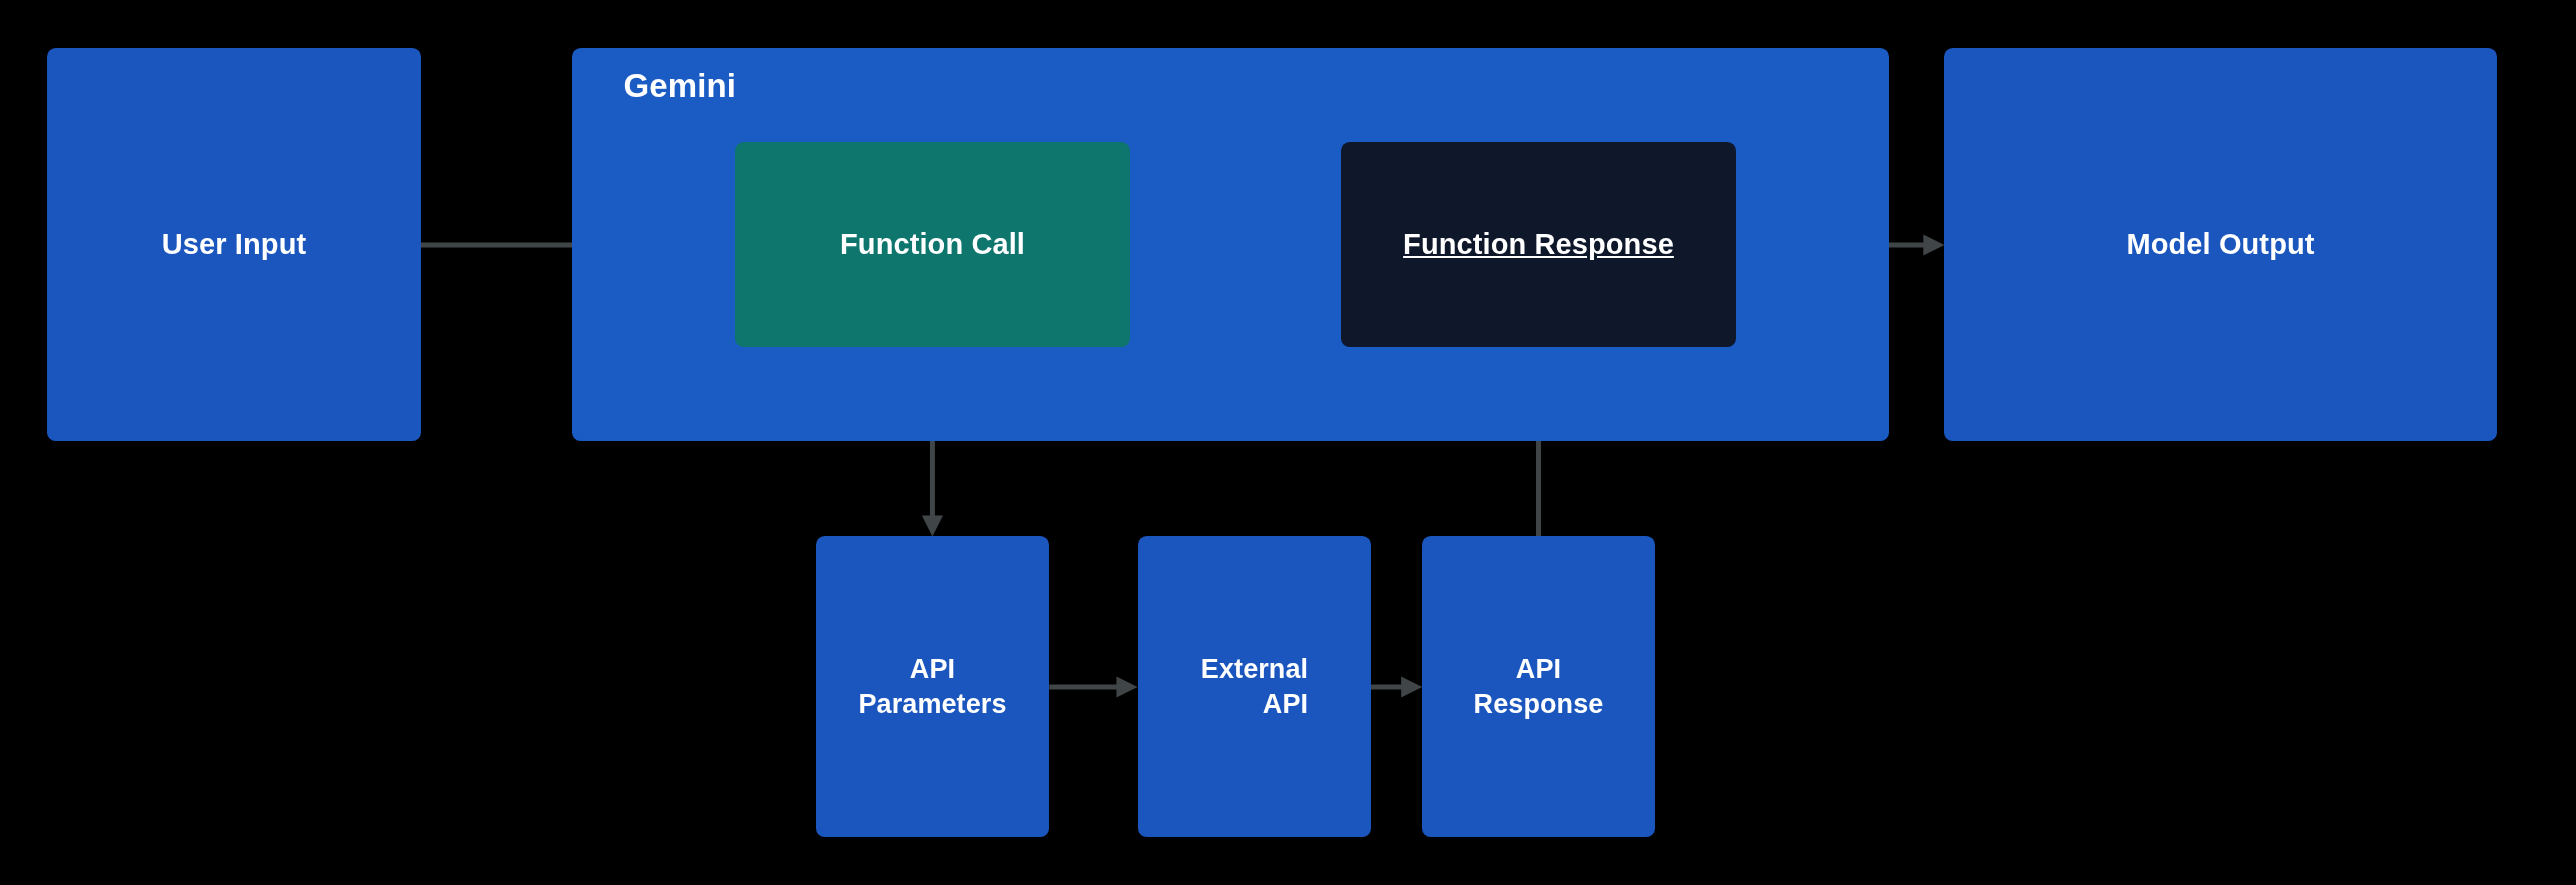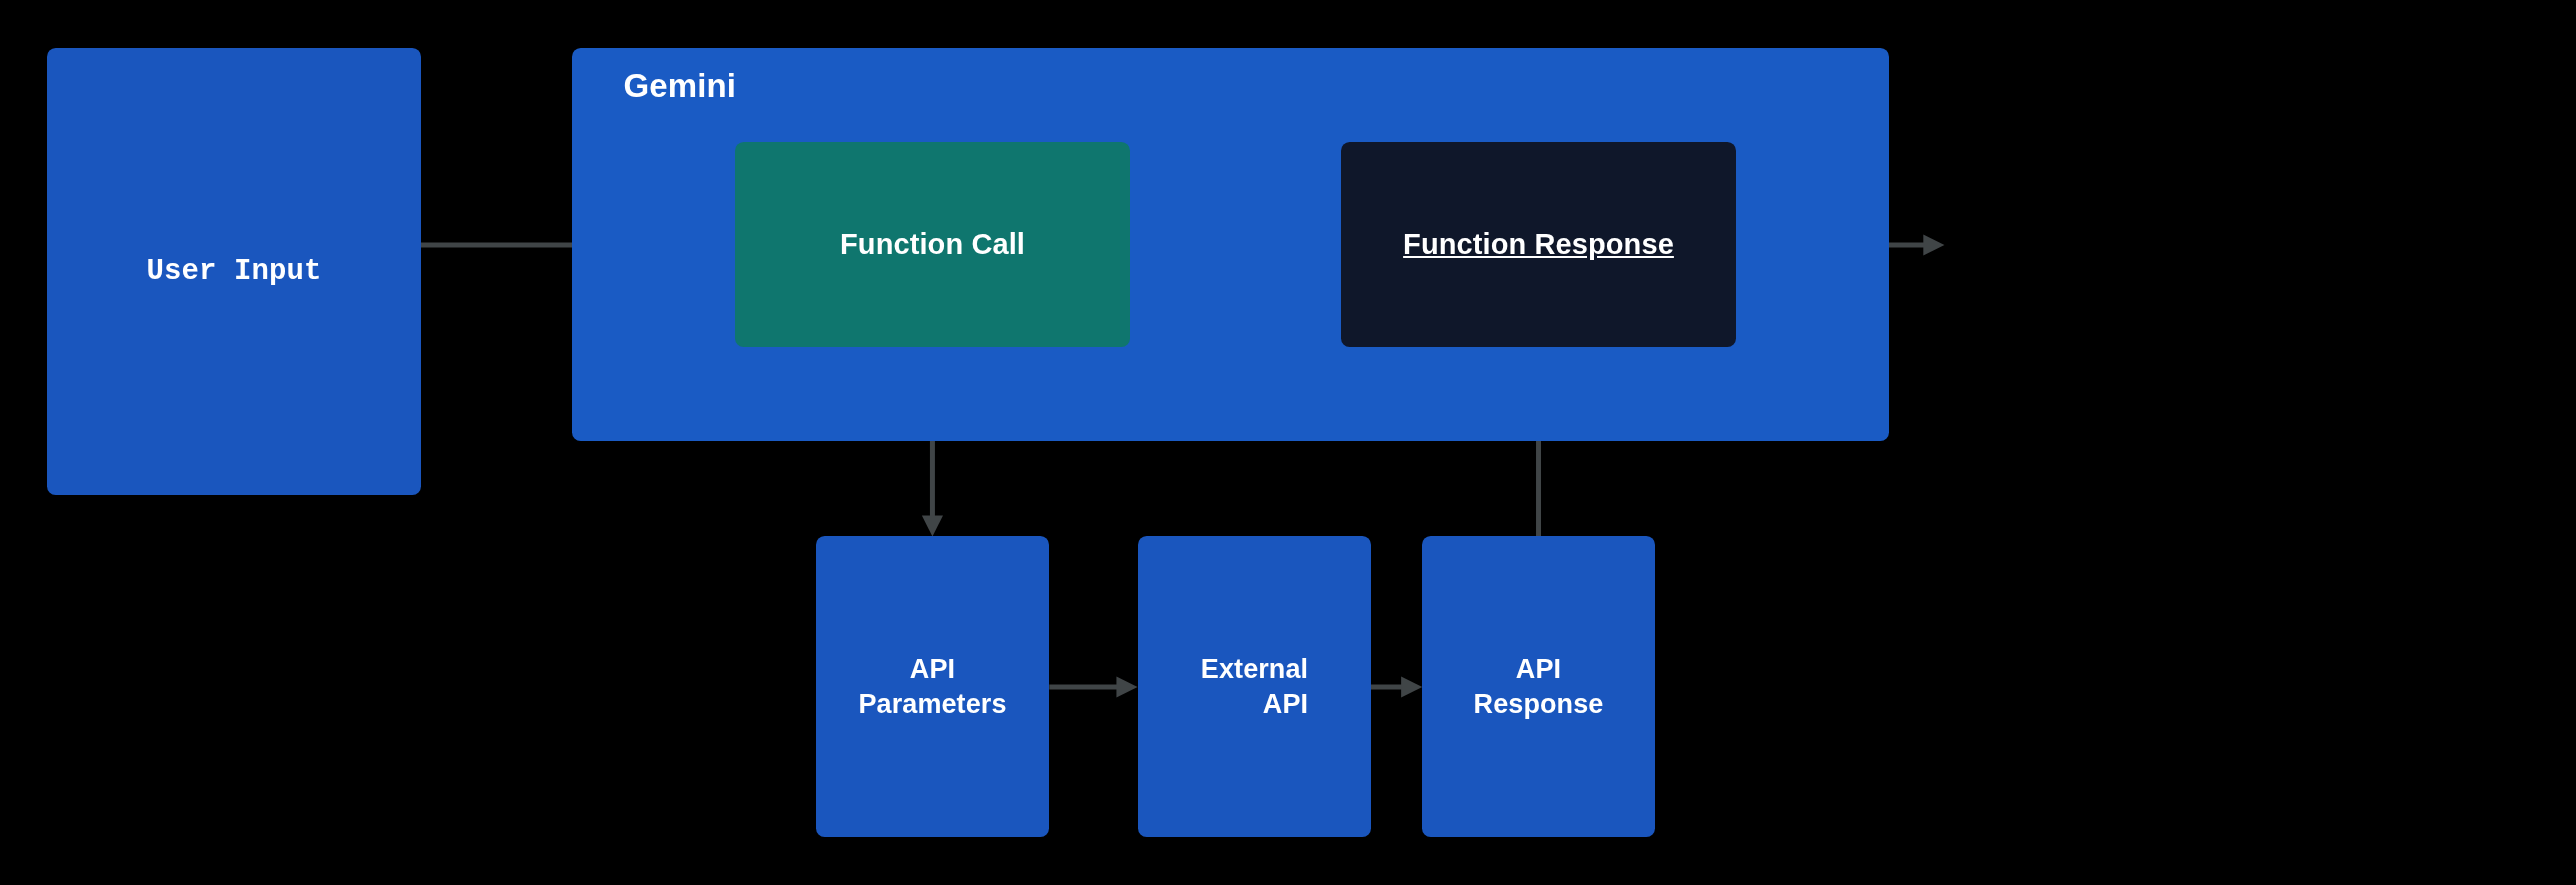--- a/index.html
+++ b/index.html
@@ -45,24 +45,23 @@
     line-height: 1.28;
     letter-spacing: 0.1px;
     white-space: pre-line;
   }
 
   
   .node-user-input {
     left: 47px;
     top: 48px;
     width: 374px;
-    height: 447px;
-    background: #1A56BE;
-    font-size: 29px;
-    font-family: Liberation Mono, monospace;
+    height: 393px;
+    background: #1A56BE;
+    font-size: 29px;
   }
 
   .node-model-output {
     left: 1944px;
     top: 48px;
     width: 553px;
     height: 393px;
     background: #1A56BE;
     font-size: 29px;
   }
@@ -190,20 +189,21 @@
   <div class="group-gemini">
     <div class="group-gemini-label">Gemini</div>
   </div>
 
   <div class="node node-user-input">User Input</div>
 
   <div class="node node-function-call">Function Call</div>
 
   <div class="node node-function-response">Function Response</div>
 
+  <div class="node node-model-output">Model Output</div>
 
   <div class="node node-api-parameters">API
 Parameters</div>
 
   <div class="node node-external-api">External
 API</div>
 
   <div class="node node-api-response">API
 Response</div>
 

